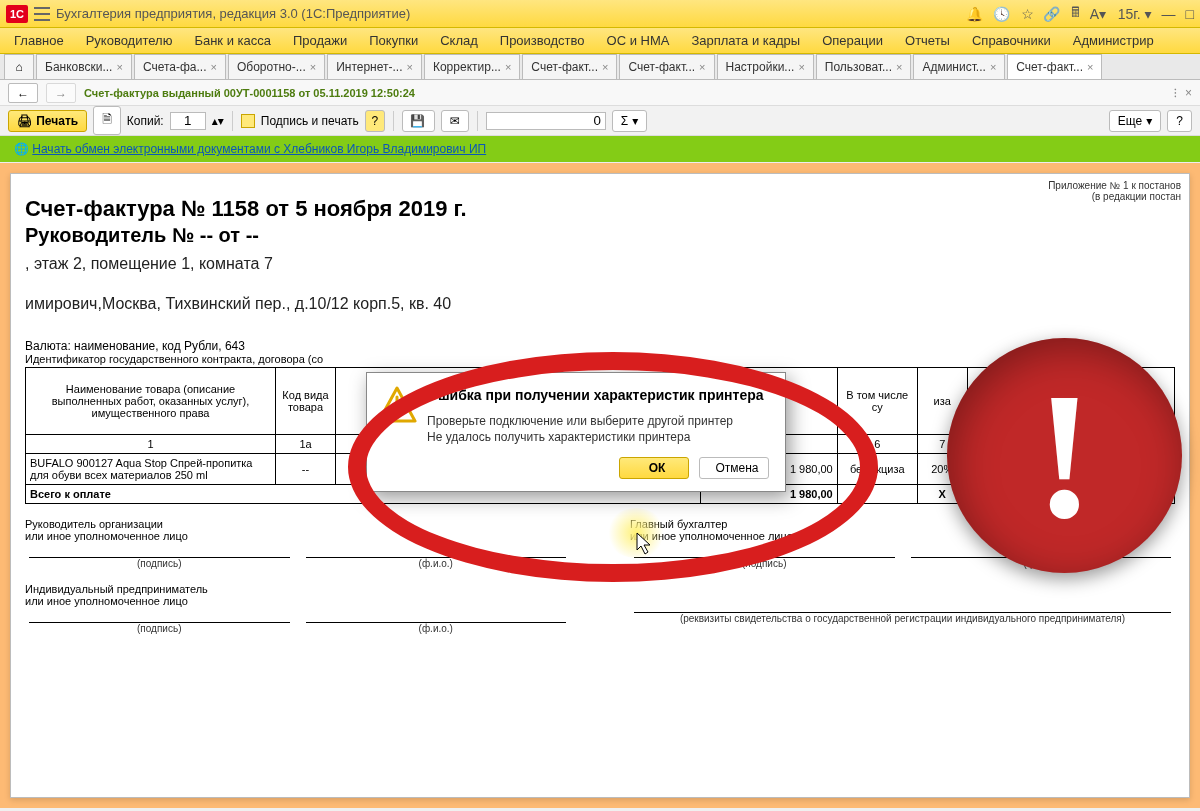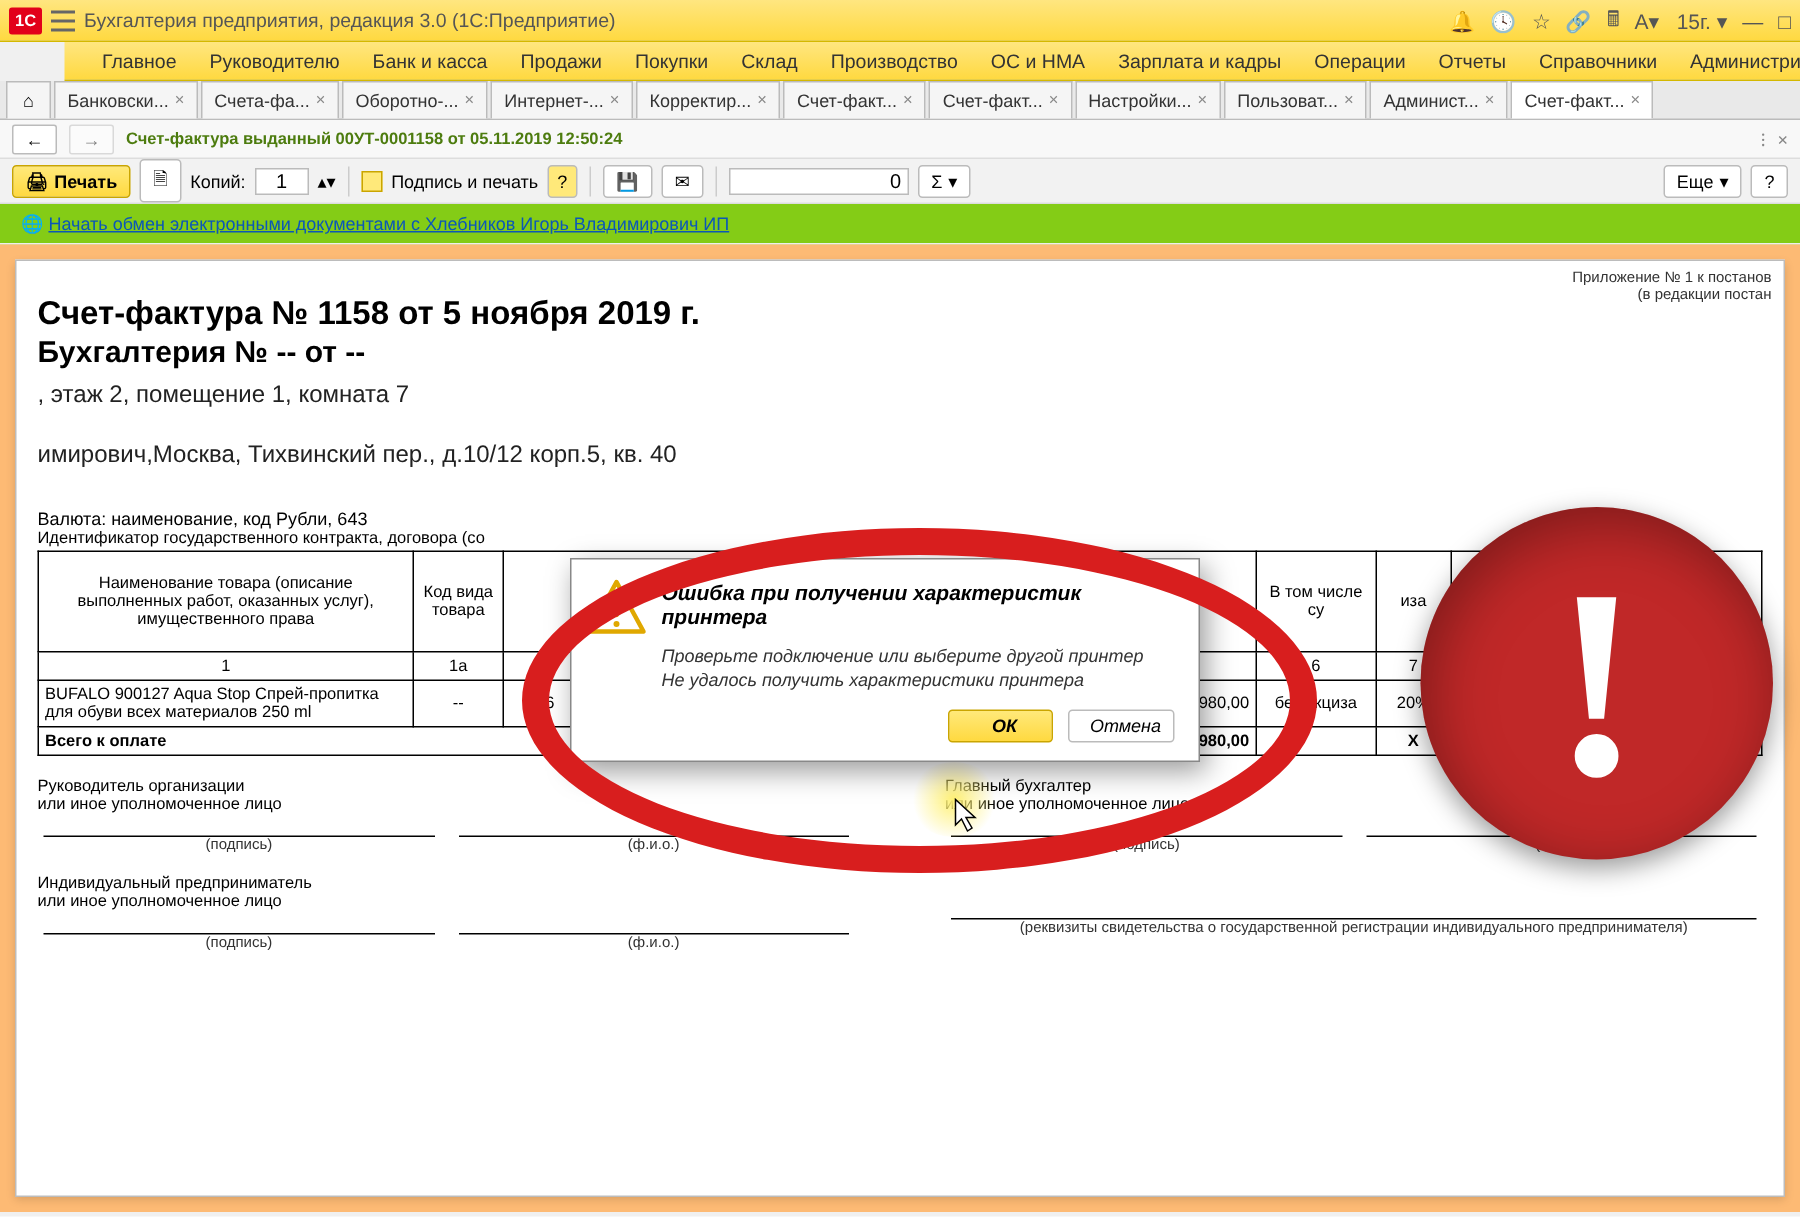--- a/index.html
+++ b/index.html
@@ -36,26 +36,25 @@
   .titlebar .title { color:#555; font-size:13px; flex:1;}
   .titlebar .icons { display:flex; gap:10px; align-items:center; color:#555;}
   .titlebar .icons span{font-size:14px;}
   .user-chip{white-space:nowrap;}
   
   .mainmenu{
     height:26px;
     background: linear-gradient(#ffe680, #ffd940);
     display:flex;
     align-items:center;
-    padding: 0 15px;
+    padding: 0 4px;
     gap: 2px;
     border-bottom:1px solid #d4b800;
     font-size:13px;
     color:#333;
-    margin-left:43px;
   }
   .mainmenu .item{padding:4px 10px;white-space:nowrap;}
   
   .tabs{
     height:26px;
     background:#e9e9e9;
     display:flex;
     align-items:stretch;
     border-bottom:1px solid #bbb;
     padding-left:4px;
@@ -115,23 +114,23 @@
   table.doc .right{text-align:right;}
   .tot td{font-weight:bold;}
   
   .sigs{display:flex;gap:60px;margin-top:14px;font-size:11px;}
   .sigs .col{flex:1;}
   .sigs .label{white-space:nowrap;}
   .sigs .line{border-bottom:1px solid #000;height:14px;margin:0 4px;}
   .sigs .cap{font-size:10px;text-align:center;color:#333;}
   
   .dialog{
-    position:absolute;left:380px;top:372px;width:420px;
+    position:absolute;left:366px;top:372px;width:420px;
     background:#fff;border:1px solid #888;box-shadow:4px 6px 18px rgba(0,0,0,.4);
-    padding:14px 16px 12px 60px;z-index:30;font-style:italic;
+    padding:14px 16px 12px 60px;z-index:30;
   }
   .dialog .warn{
     position:absolute;left:10px;top:12px;width:40px;height:40px;
   }
   .dialog .dtitle{font-weight:bold;font-size:14px;margin-bottom:10px;}
   .dialog .dtext{font-size:12px;color:#333;line-height:1.35;margin-bottom:12px;}
   .dialog .dbtns{display:flex;gap:10px;justify-content:flex-end;}
   .dialog .dbtns .btn{min-width:70px;justify-content:center;padding-left:14px;}
   .yellow-spot{
     position:absolute;left:606px;top:508px;width:60px;height:50px;border-radius:50%;
@@ -289,21 +288,21 @@
   <a href="#">Начать обмен электронными документами с Хлебников Игорь Владимирович ИП</a>
 </div>
 
 <div class="docwrap">
   <div class="paper">
     <div class="annex">
       <div>Приложение № 1 к постанов</div>
       <div>(в редакции постан</div>
     </div>
     <div class="h1">Счет-фактура № 1158 от 5 ноября 2019 г.</div>
-    <div class="h2">Бухгалтерия № -- от --</div>
+    <div class="h2">Руководитель № -- от --</div>
     <div class="center">, этаж 2, помещение 1, комната 7</div>
     <div class="center" style="margin-top:22px">имирович,Москва, Тихвинский пер., д.10/12 корп.5, кв. 40</div>
 
     <div class="infoline">Валюта: наименование, код Рубли, 643</div>
     <div class="small">Идентификатор государственного контракта, договора (со</div>
 
     <table class="doc" style="margin-top:2px">
       <colgroup>
         <col style="width:250px">
           <col style="width:60px">

